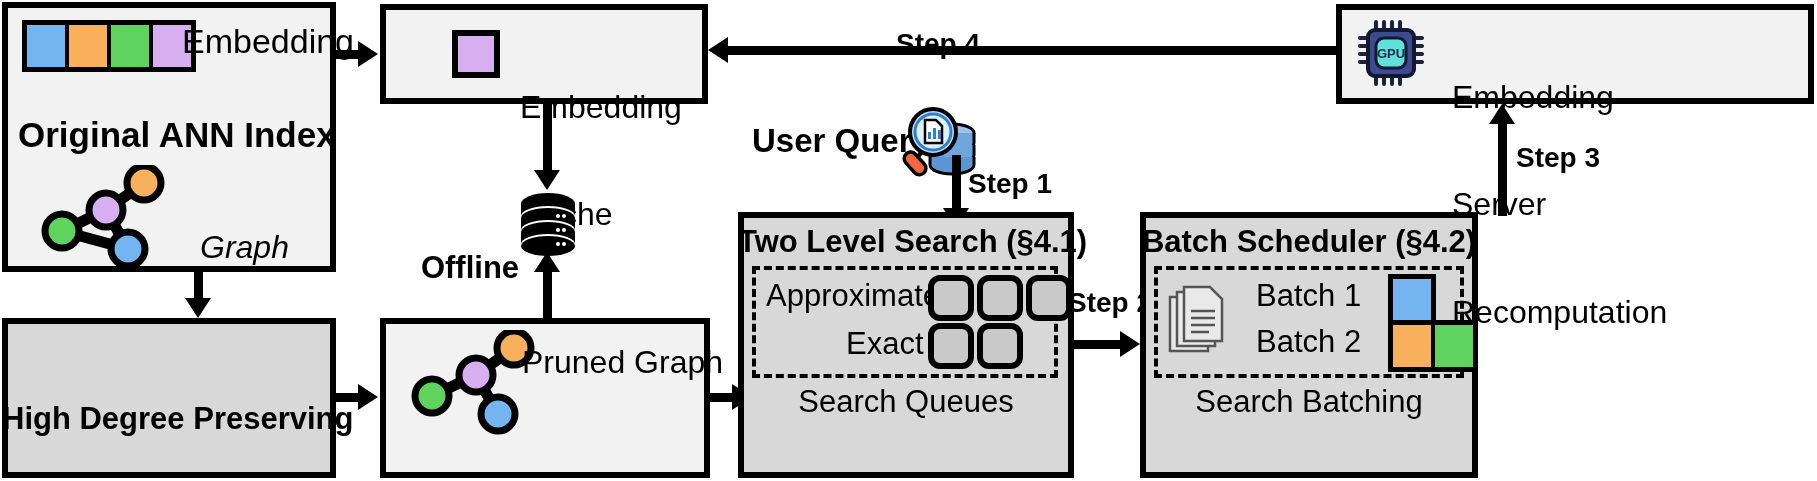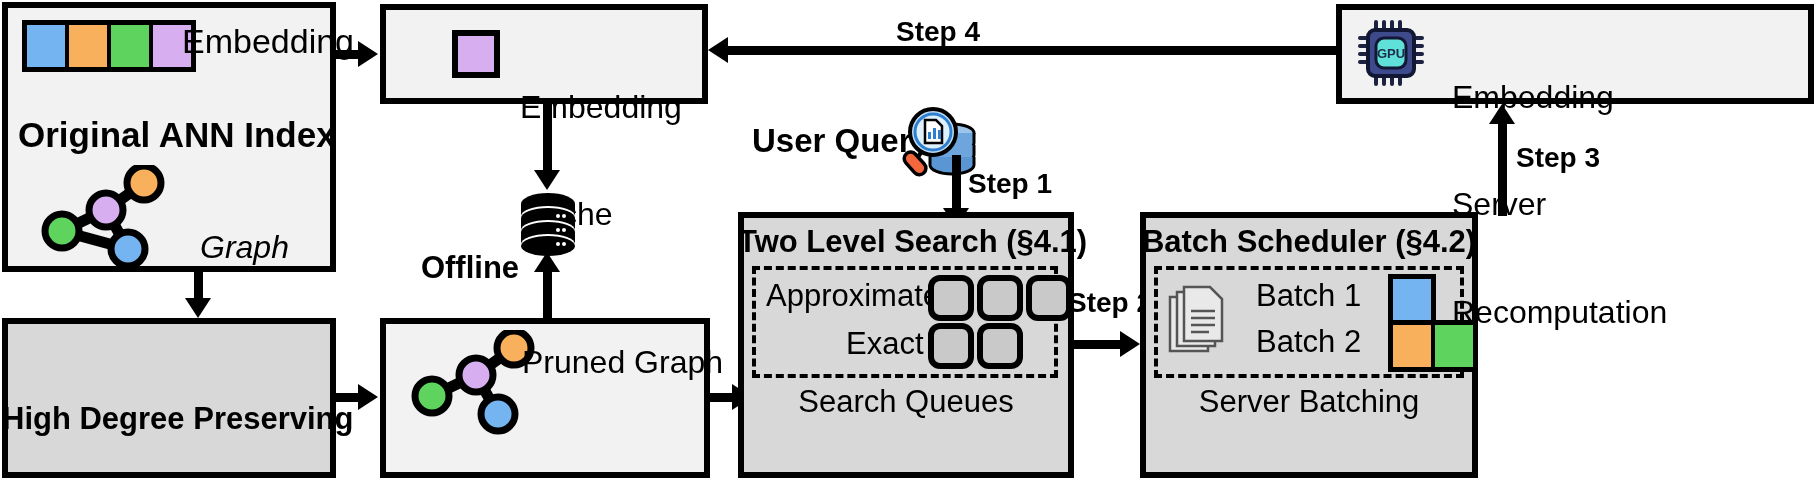--- a/index.html
+++ b/index.html
@@ -279,21 +279,21 @@
   <div class="vec" style="left:1388px; top:274px;">
     <div class="cell" style="background:#74b4f0;"></div>
   </div>
 
   <div class="lbl" style="left:1256px; top:325px; font-size:31px;">Batch 2</div>
   <div class="vec" style="left:1388px; top:320px;">
     <div class="cell" style="background:#f8b05c;"></div>
     <div class="cell" style="background:#5ed45e;"></div>
   </div>
 
-  <div class="lbl center" style="left:1140px; top:385px; width:338px; font-size:31px;">Server Batching</div>
+  <div class="lbl center" style="left:1140px; top:385px; width:338px; font-size:31px;">Search Batching</div>
 
   <div class="line" style="left:1498px; top:122px; width:9px; height:94px;"></div>
   <div class="arrow-head ah-up" style="left:1489px; top:104px;"></div>
   <div class="lbl bold" style="left:1516px; top:142px; font-size:28px;">Step 3</div>
 
   <div class="box" style="left:1336px; top:4px; width:478px; height:100px;"></div>
 
   <svg class="icon" width="70" height="70" viewBox="0 0 70 70" style="left:1356px; top:18px;">
     <g stroke="#1c2340" stroke-width="4" stroke-linecap="round">
       <line x1="20" y1="4" x2="20" y2="14"></line>
@@ -319,15 +319,15 @@
   </svg>
 
   <div class="lbl" style="left:1452px; top:8px; font-size:32px;">
     <div>Embedding</div>
     <div>Server</div>
     <div>Recomputation</div>
   </div>
 
   <div class="line" style="left:728px; top:46px; width:610px; height:9px;"></div>
   <div class="arrow-head ah-left" style="left:708px; top:37px;"></div>
-  <div class="lbl bold" style="left:896px; top:16px; font-size:28px;">Step 4</div>
+  <div class="lbl bold" style="left:896px; top:28px; font-size:28px;">Step 4</div>
 
 </div>
 
 </body></html>

